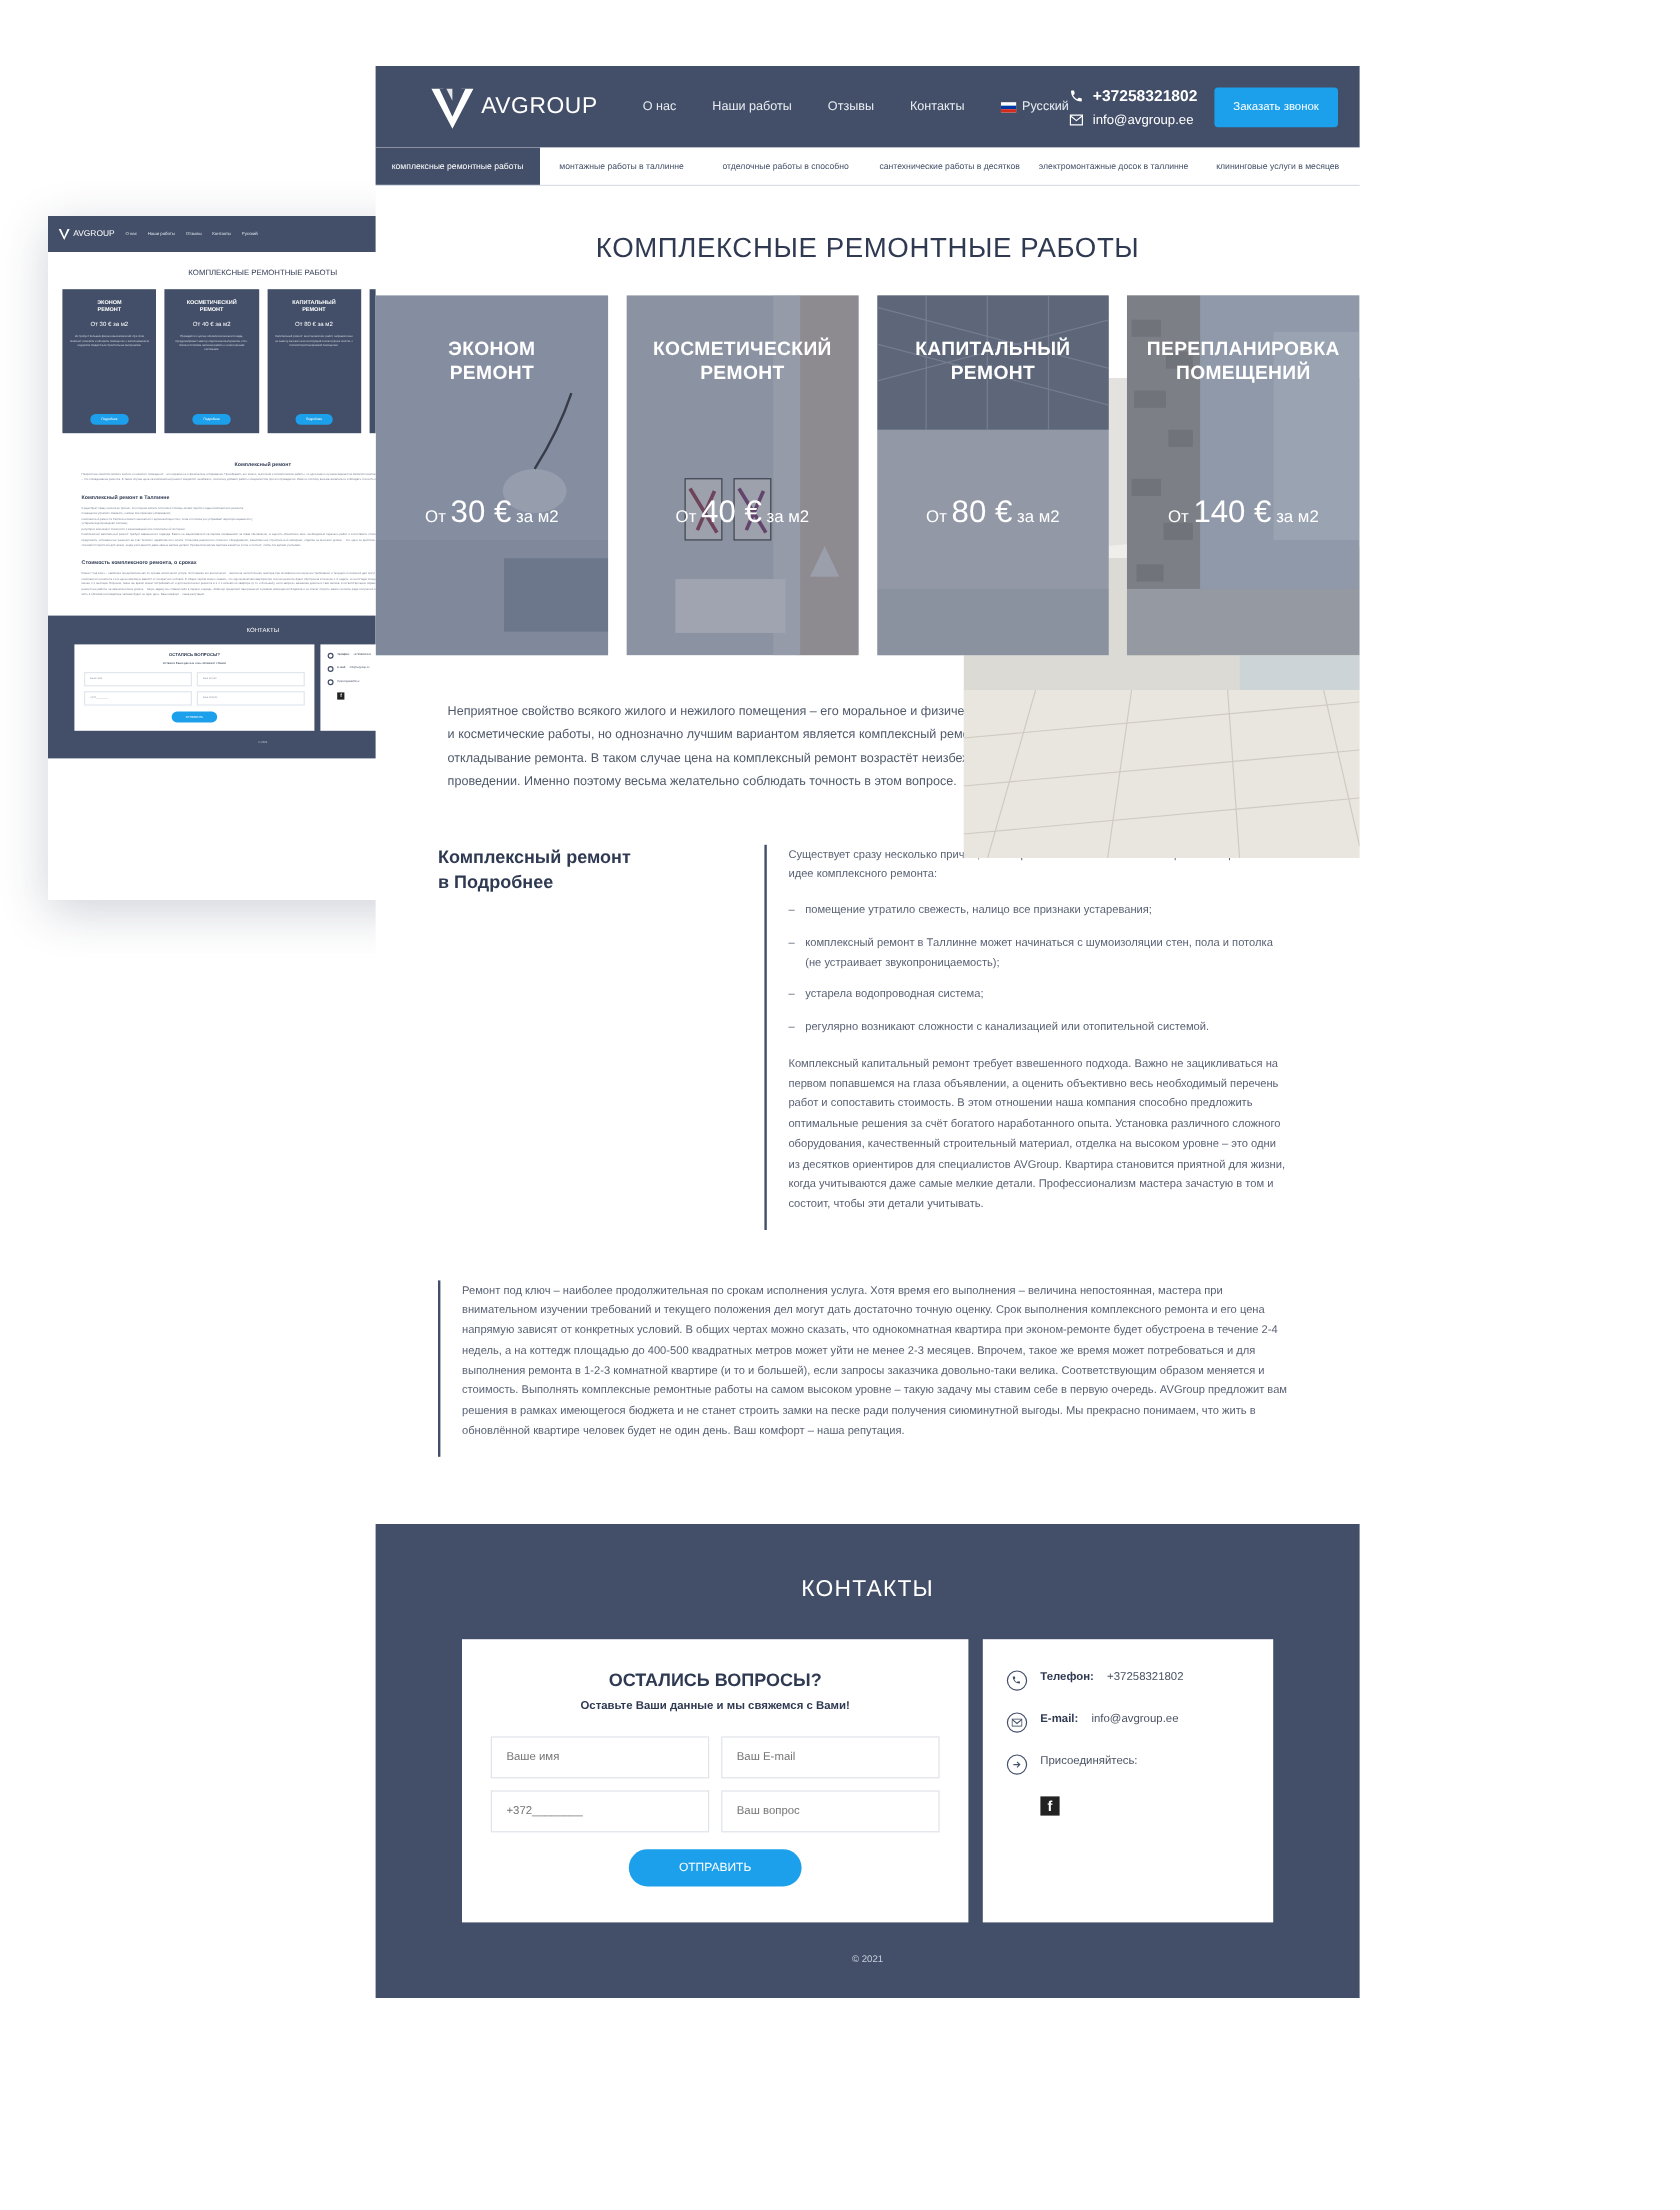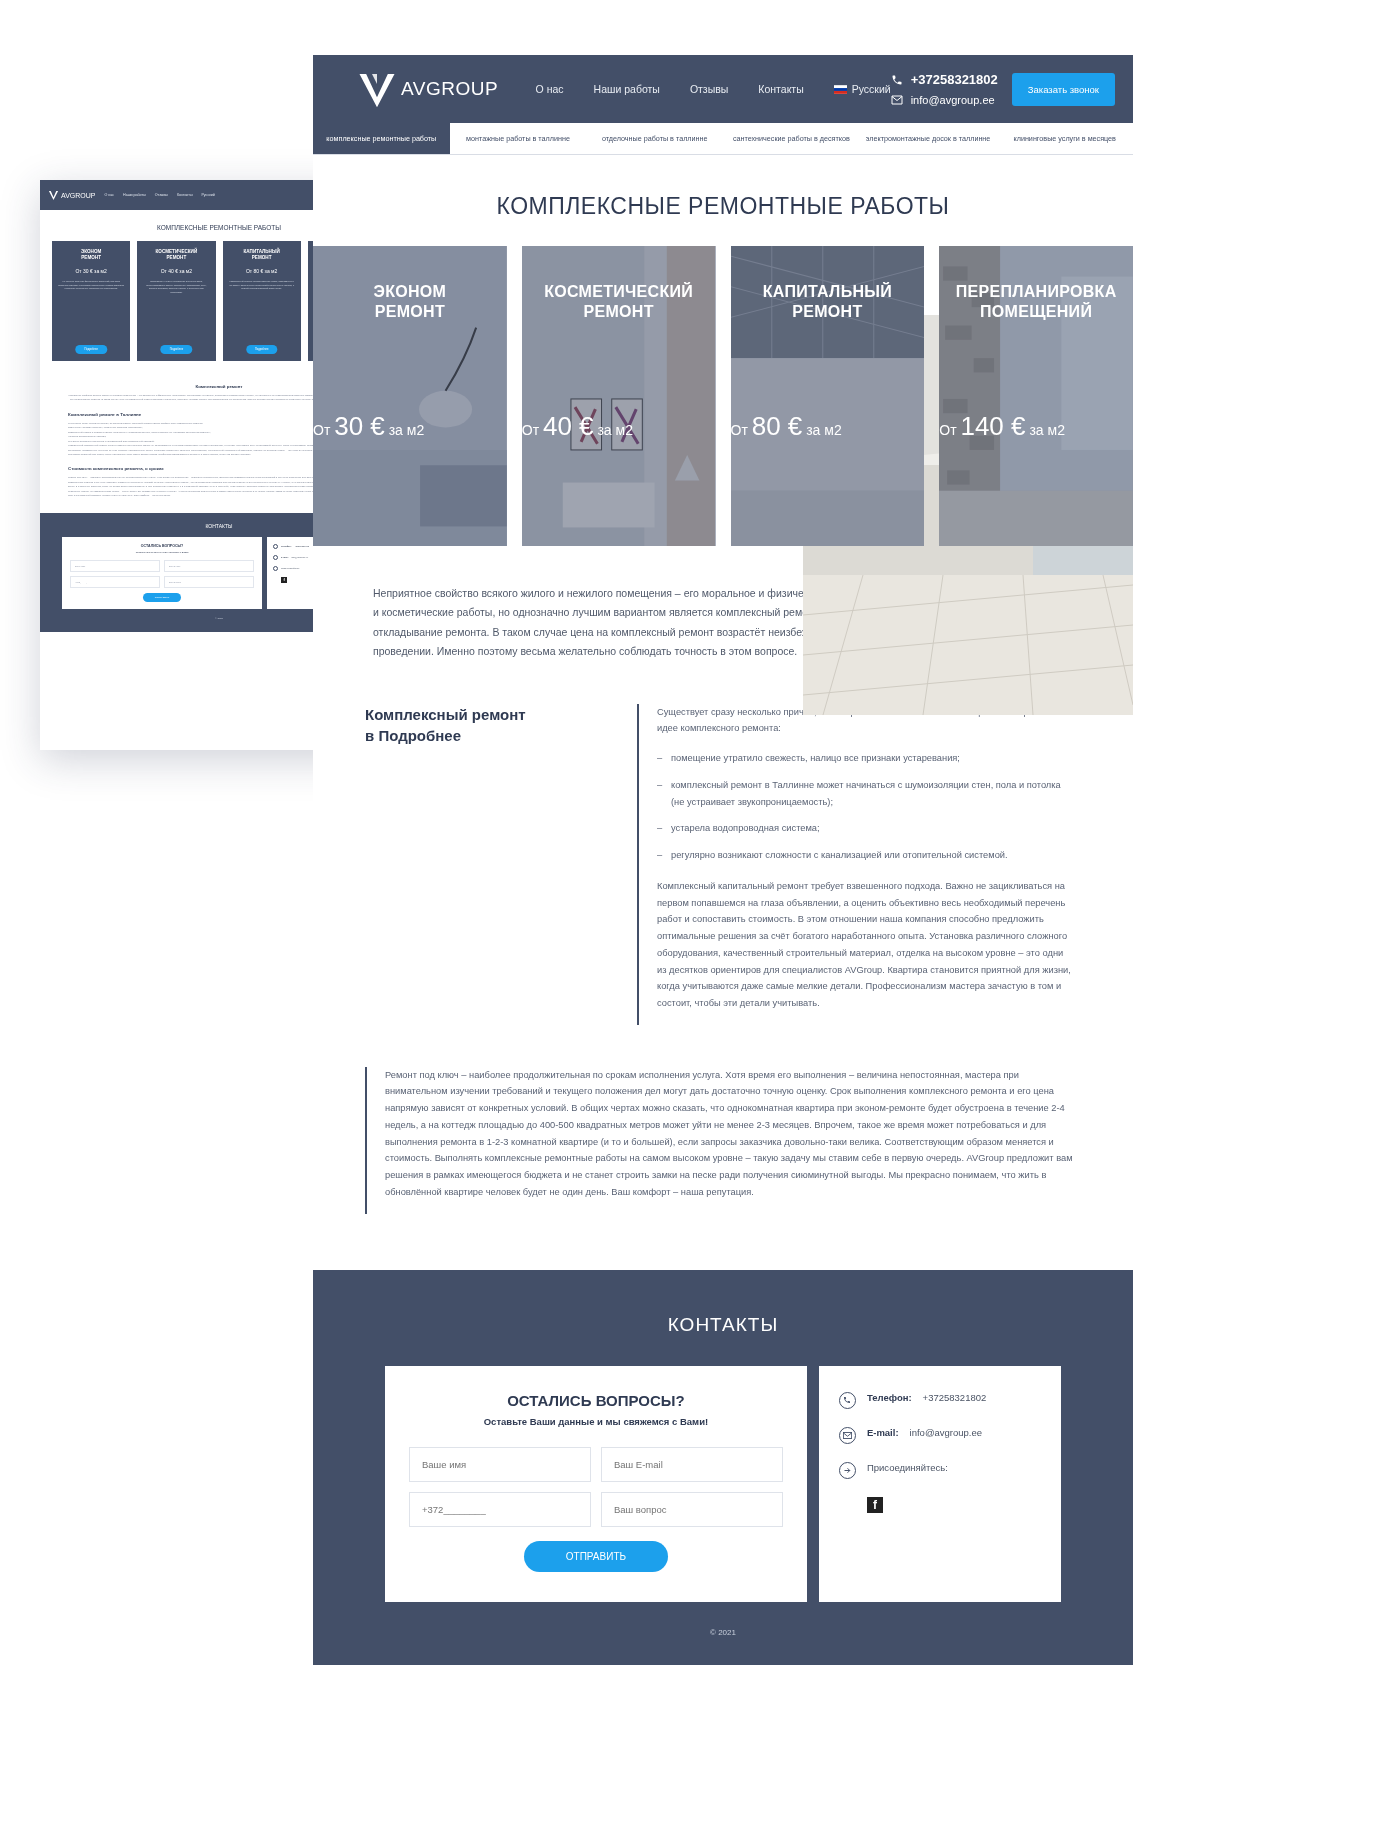--- a/index.html
+++ b/index.html
@@ -34,21 +34,21 @@
 
   .hero-title { text-align:center; color:#2f3a52; font-size:23px; letter-spacing:.5px;
                 padding:38px 0 26px; font-weight:normal;}
 
   .cards { display:flex; gap:15px; padding:0 0 0 0; position:relative; height:300px; }
   .card { flex:1; position:relative; overflow:hidden; }
   .card .photo { position:absolute; inset:0; }
   .card .shade { position:absolute; inset:0; background:rgba(70,82,108,.45); }
   .card .cname { position:absolute; top:36px; left:0; right:0; text-align:center; color:#fff;
                  font-size:16px; line-height:1.25; font-weight:bold; letter-spacing:.3px; }
-  .card .cprice { position:absolute; top:165px; left:0; right:0; color:#fff;
+  .card .cprice { position:absolute; top:165px; left:0; right:0; text-align:center; color:#fff;
                   font-size:14px; }
   .card .cprice b { font-size:26px; font-weight:normal; }
 
   .hero-photo { position:absolute; right:0; top:260px; width:330px; height:400px; }
 
   .intro { padding:38px 60px 0 60px; font-size:10.5px; color:#515a6b; line-height:1.85; }
 
   .sec { display:flex; padding:42px 60px 0 52px; gap:22px; }
   .sec h3 { width:250px; font-size:15px; color:#2f3a52; line-height:1.45; font-weight:bold; }
   .sec .body { flex:1; border-left:2px solid #434f68; padding-left:18px;
@@ -264,21 +264,21 @@
         <span>info@avgroup.ee</span>
       </div>
     </div>
 
     <button class="cta">Заказать звонок</button>
   </div>
 
   <div class="tabbar">
     <div class="tab active">комплексные ремонтные работы</div>
     <div class="tab">монтажные работы в таллинне</div>
-    <div class="tab">отделочные работы в таллинне</div>
+    <div class="tab">отделочные работы в способно</div>
     <div class="tab">сантехнические работы в десятков</div>
     <div class="tab">электромонтажные досок в таллинне</div>
     <div class="tab">клининговые услуги в месяцев</div>
   </div>
 
   <h1 class="hero-title">КОМПЛЕКСНЫЕ РЕМОНТНЫЕ РАБОТЫ</h1>
 
   <div class="hero-photo">
     <svg width="330" height="400" viewBox="0 0 330 400">
       <rect width="330" height="400" fill="#e7e6e2"></rect>

